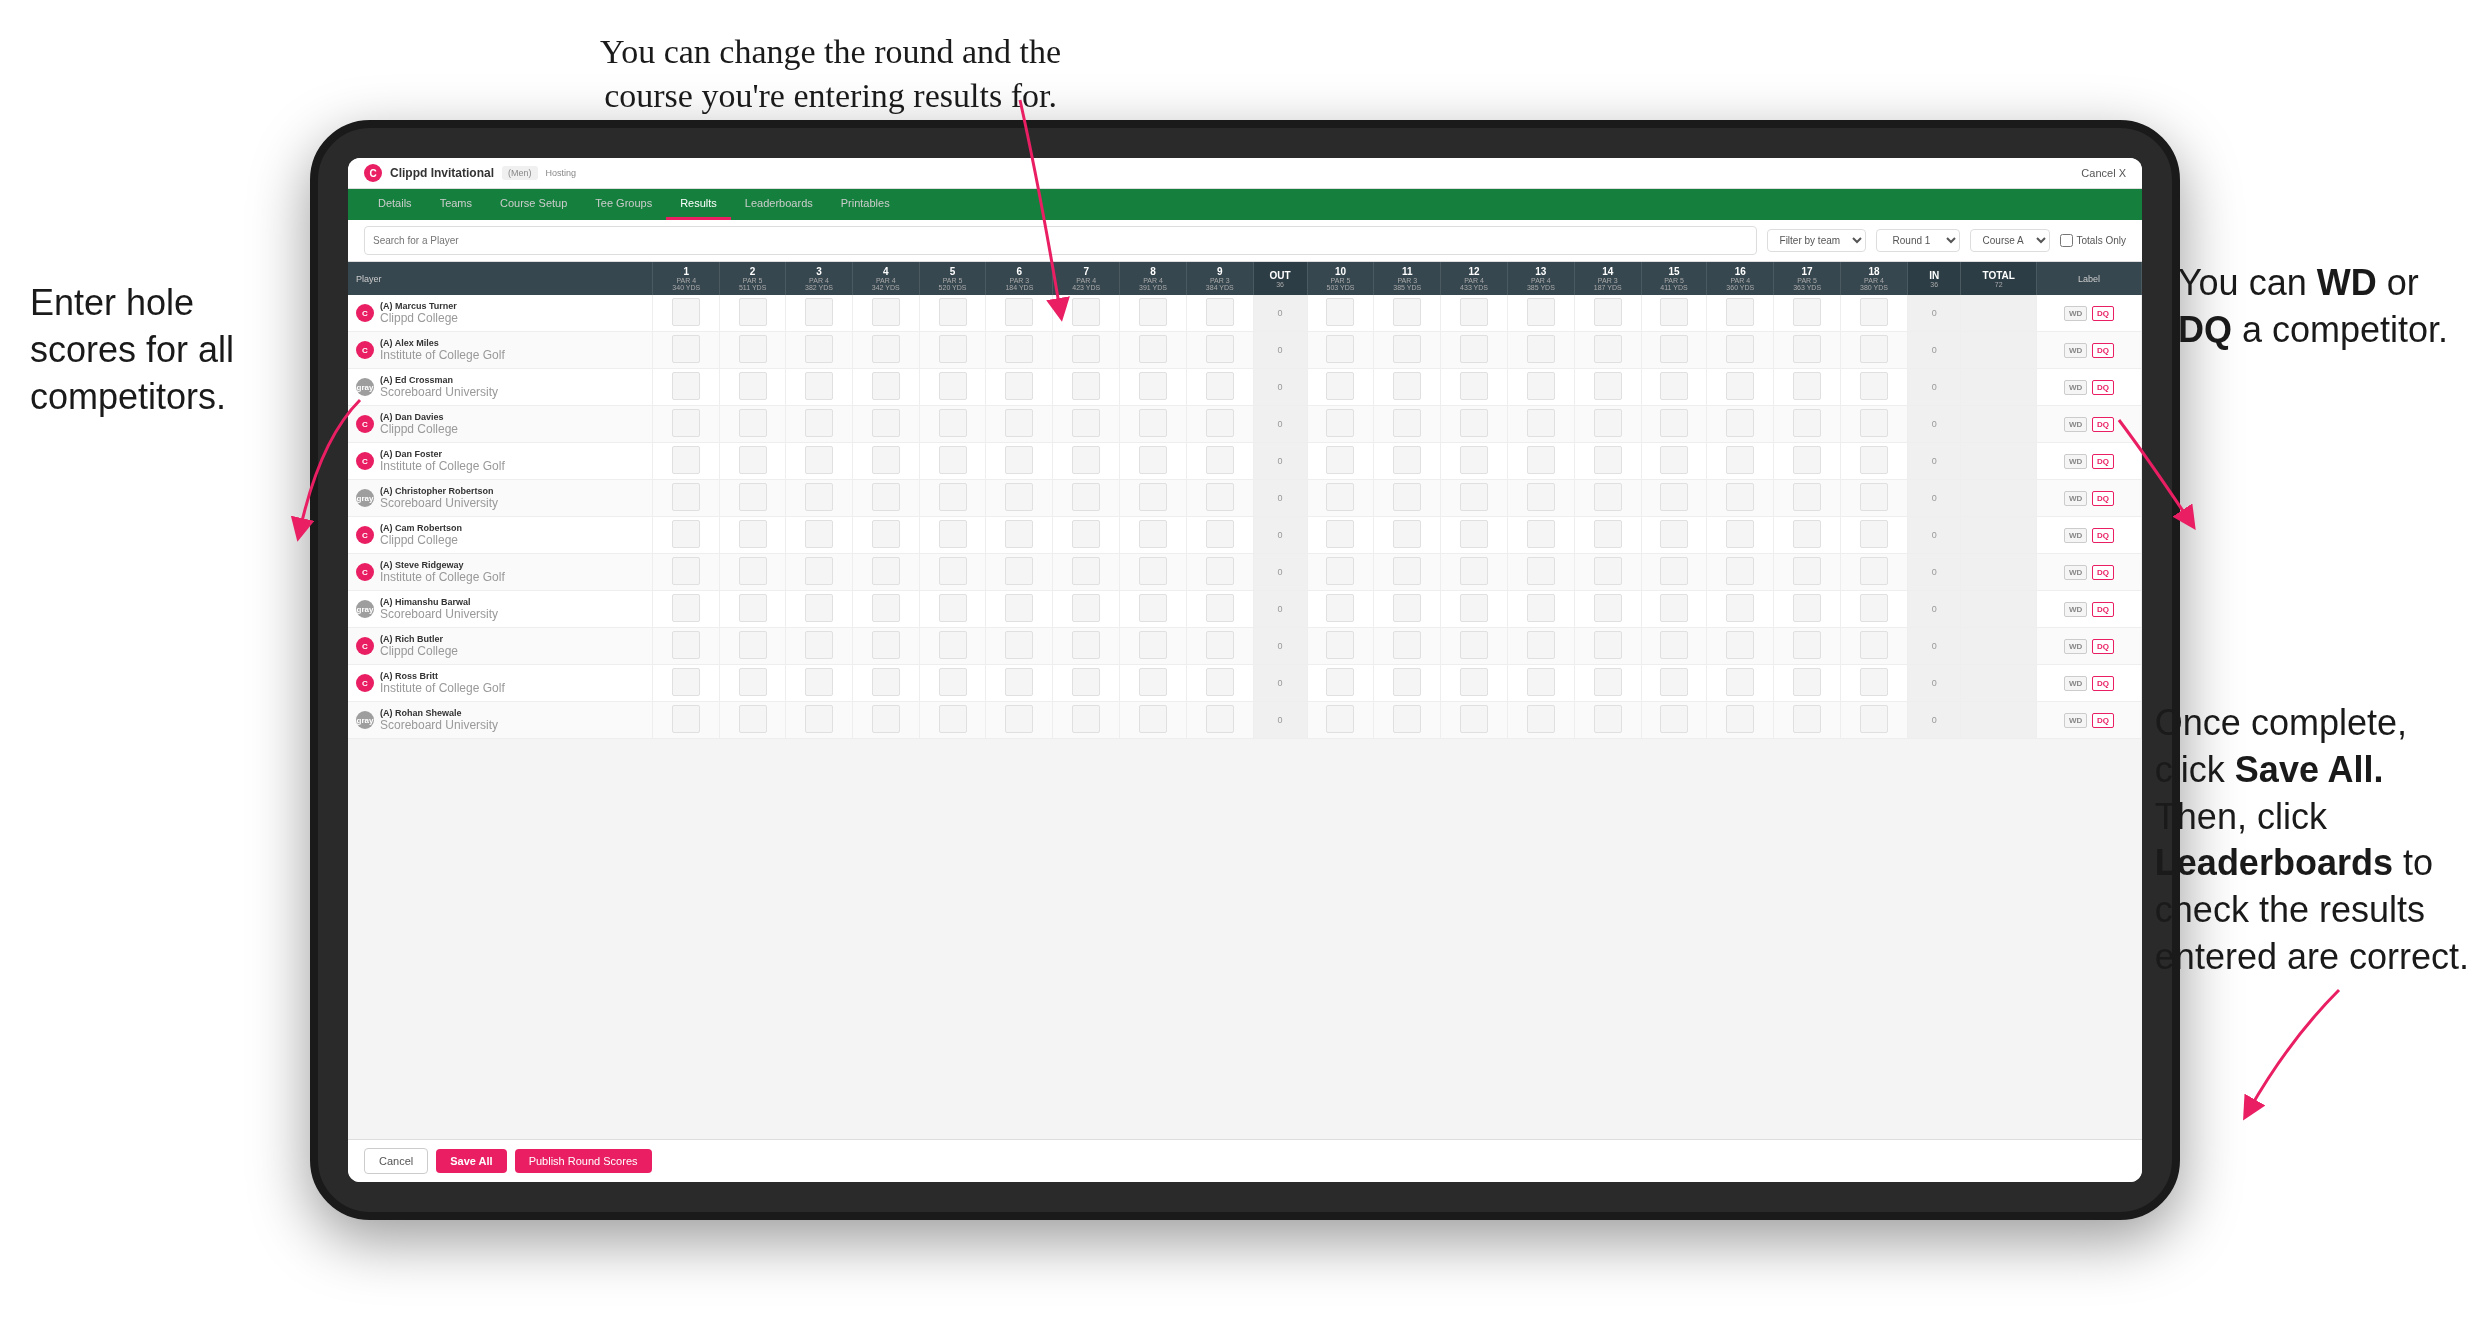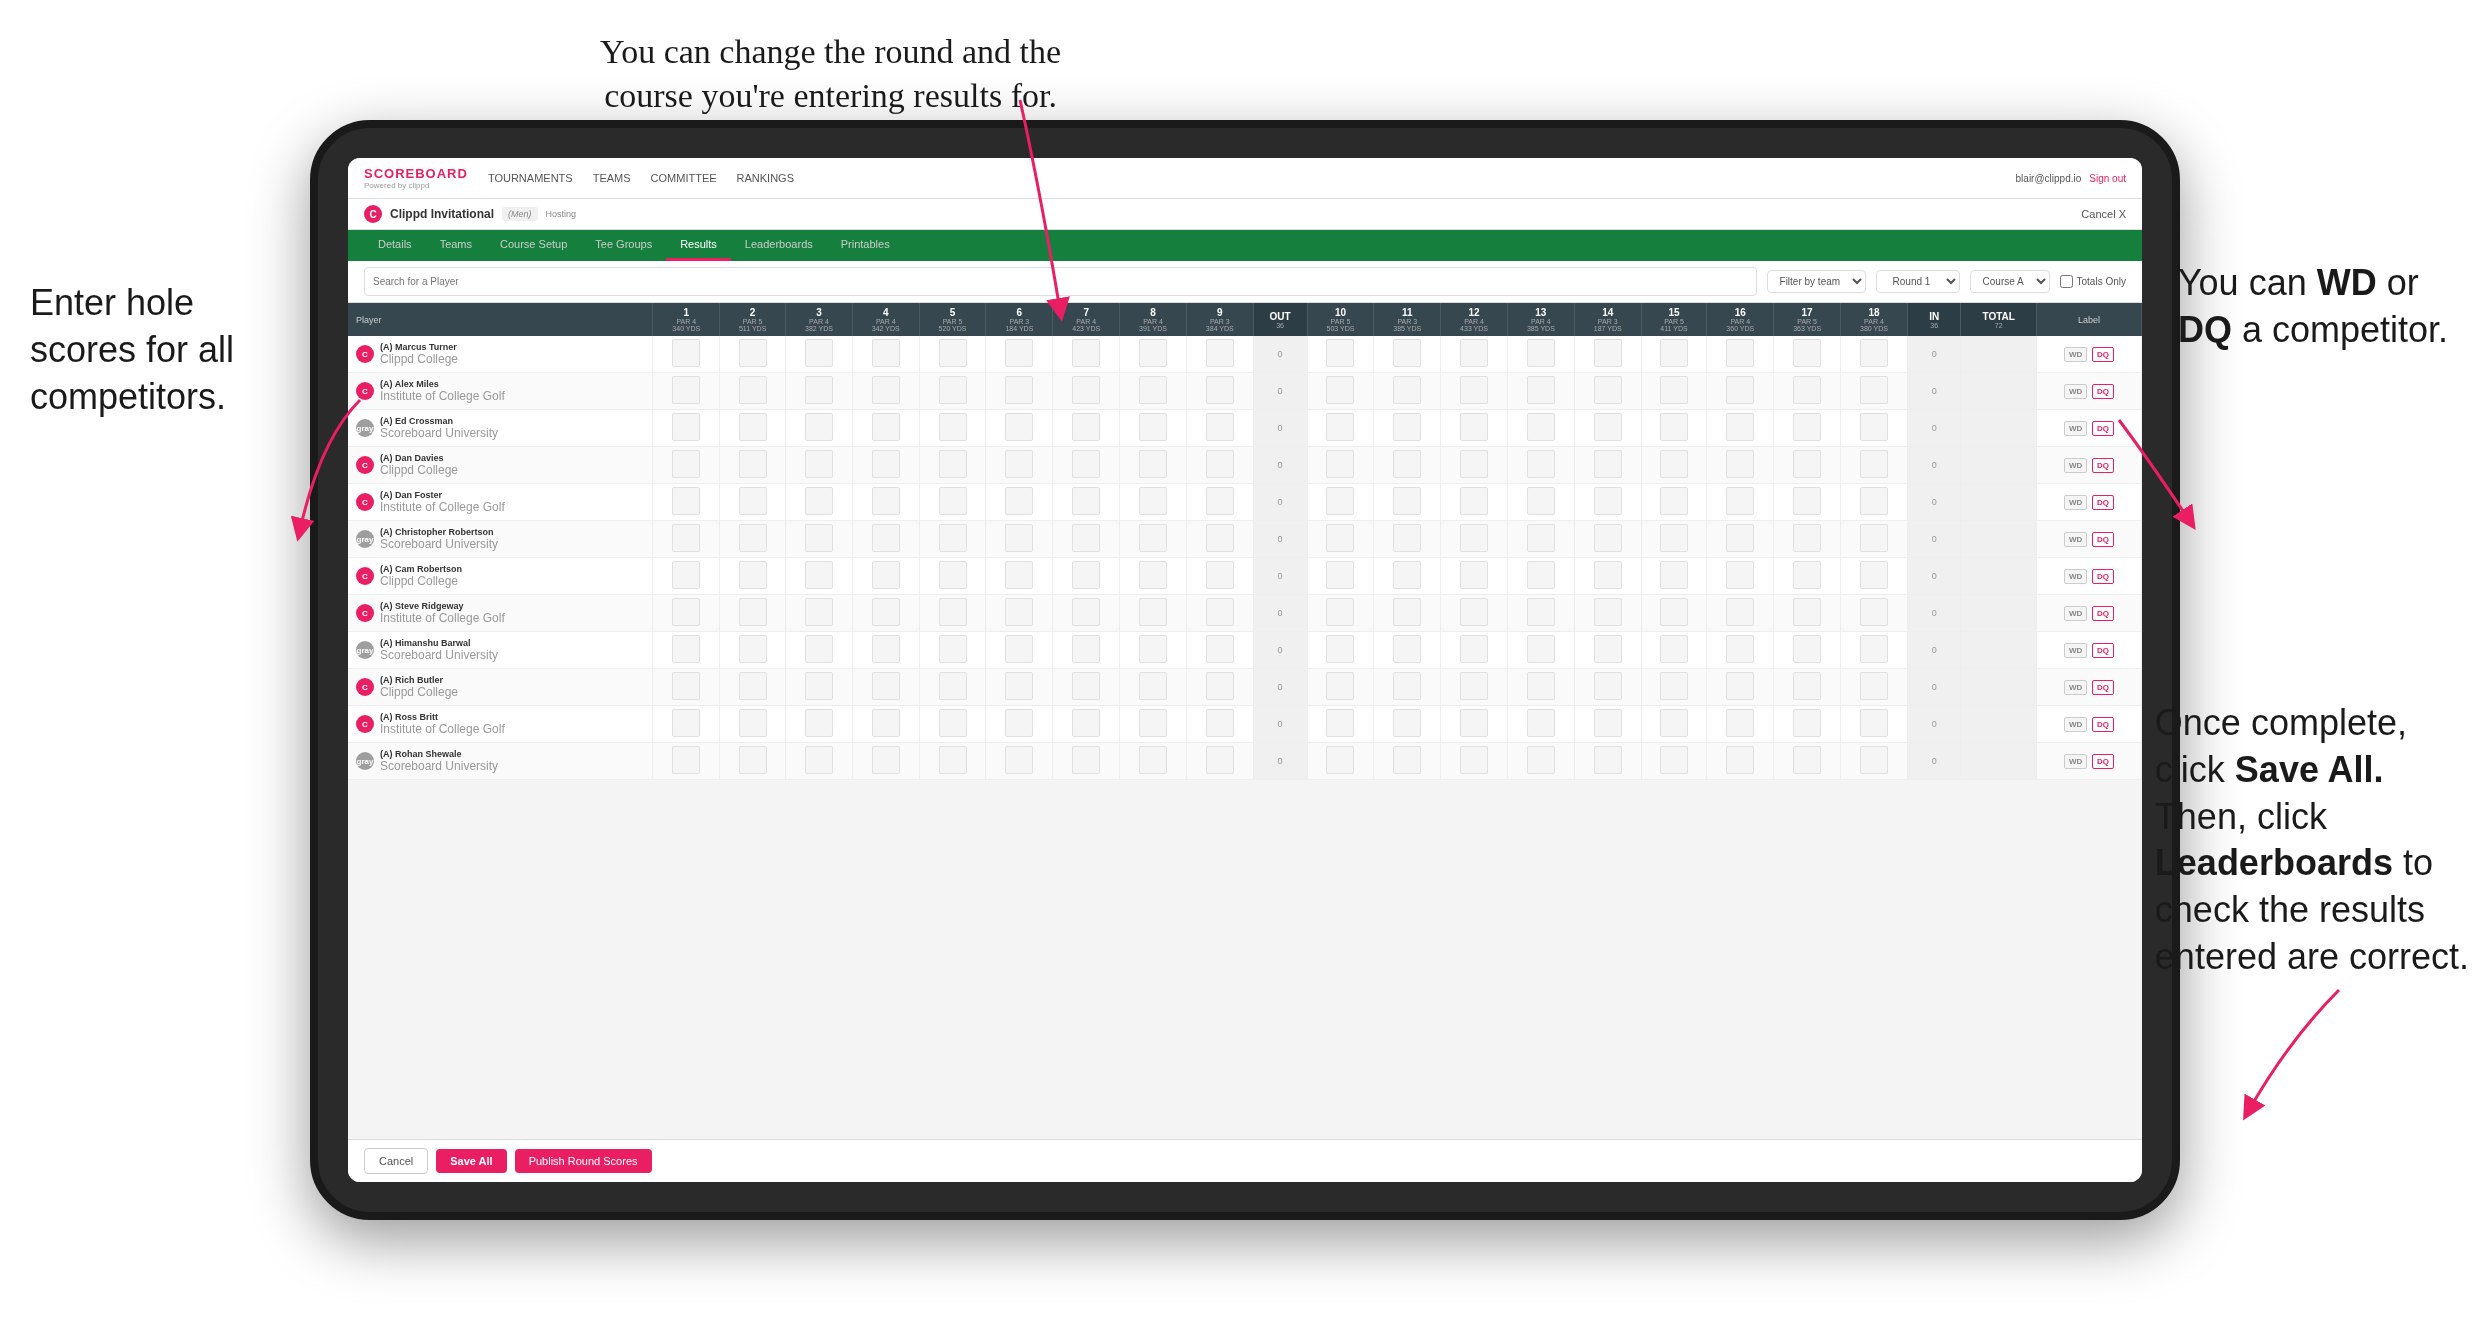--- a/index.html
+++ b/index.html
@@ -133,21 +133,20 @@
       font-size: 12px;
       font-weight: 600;
       color: #333;
     }
     .tournament-badge {
       font-size: 9px;
       color: #888;
       background: #f0f0f0;
       padding: 2px 6px;
       border-radius: 3px;
-      font-style: italic;
     }
     .hosting-badge {
       font-size: 9px;
       color: #888;
     }
     .cancel-btn {
       font-size: 11px;
       color: #555;
       cursor: pointer;
     }
@@ -374,38 +373,20 @@
       pointer-events: none;
     }
   </style>
 </head>
 <body>
 
 <div class="tablet-frame">
   <div class="tablet-screen">
     <div class="app-container">
 
-      <div class="top-nav">
-        <div class="nav-left-group">
-          <div class="scoreboard-logo">
-            <span class="logo-title">SCOREBOARD</span>
-            <span class="logo-sub">Powered by clippd</span>
-          </div>
-          <div class="nav-links">
-            <a class="nav-link">TOURNAMENTS</a>
-            <a class="nav-link">TEAMS</a>
-            <a class="nav-link">COMMITTEE</a>
-            <a class="nav-link">RANKINGS</a>
-          </div>
-        </div>
-        <div class="nav-right">
-          <span>blair@clippd.io</span>
-          <span style="cursor:pointer;color:#e91e63;">Sign out</span>
-        </div>
-      </div>
 
       <div class="tournament-bar">
         <div class="tournament-name">
           <div class="tournament-icon">C</div>
           <span class="tournament-title">Clippd Invitational</span>
           <span class="tournament-badge">(Men)</span>
           <span class="hosting-badge">Hosting</span>
         </div>
         <span class="cancel-btn">Cancel X</span>
       </div>

